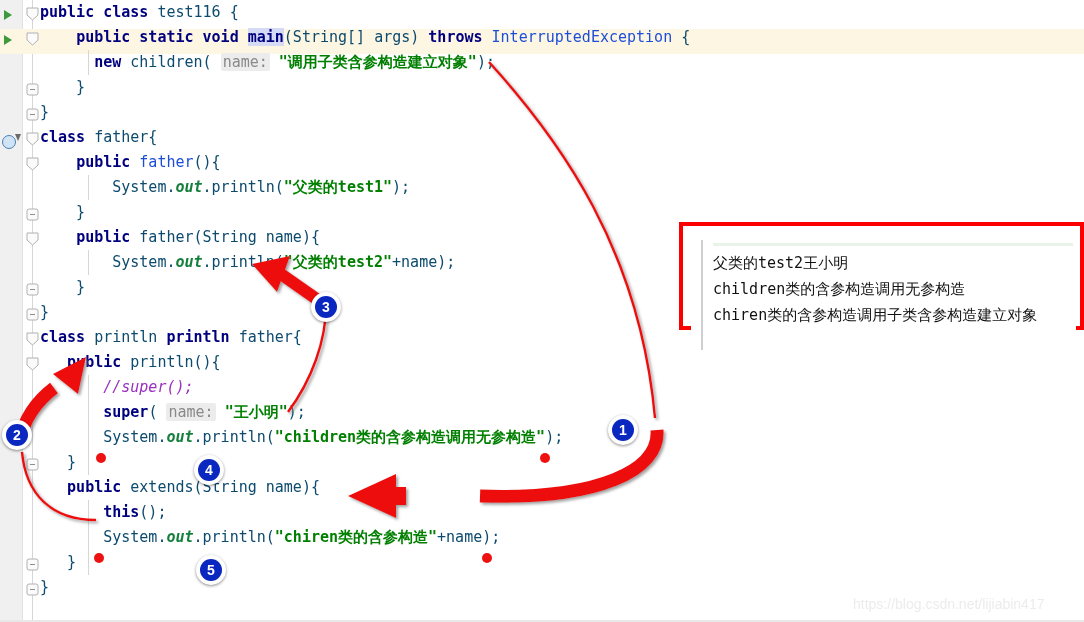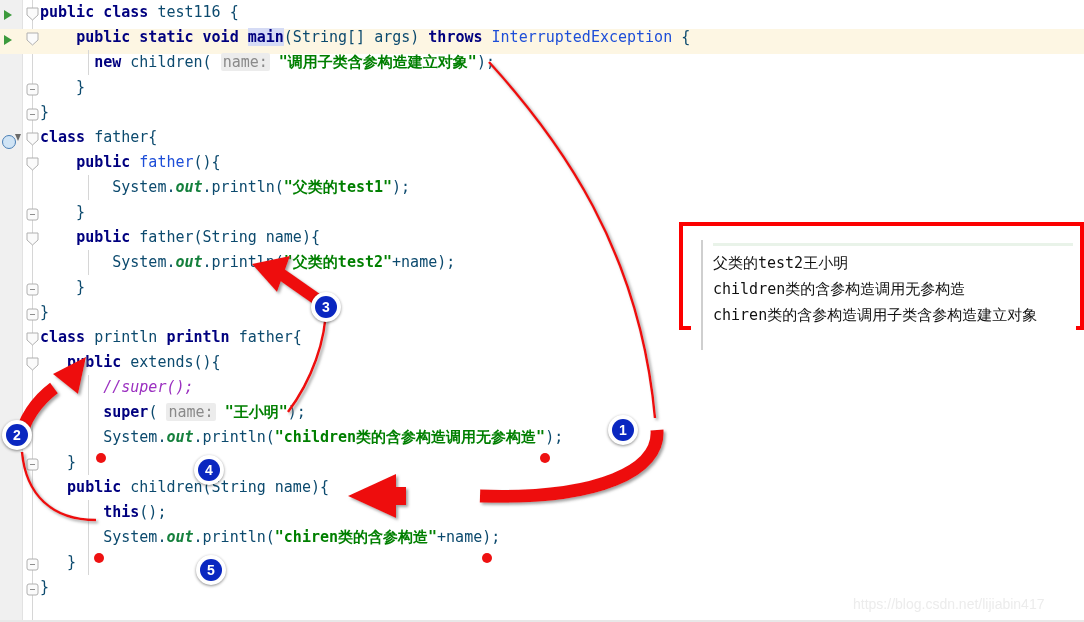--- a/index.html
+++ b/index.html
@@ -119,26 +119,26 @@
       <div class="ln" style="top: 100px; left: 40px;"><span class="pl">}</span></div>
       <div class="ln" style="top: 125px; left: 40px;"><span class="kw">class</span><span class="pl"> father{</span></div>
       <div class="ln" style="top: 150px; left: 40px;"><span class="pl">    </span><span class="kw">public</span><span class="pl"> </span><span class="gray">father</span><span class="pl">(){</span></div>
       <div class="ln" style="top: 175px; left: 40px;"><span class="pl">        System.</span><span class="ital">out</span><span class="pl">.println(</span><span class="str">"父类的test1"</span><span class="pl">);</span></div>
       <div class="ln" style="top: 200px; left: 40px;"><span class="pl">    }</span></div>
       <div class="ln" style="top: 225px; left: 40px;"><span class="pl">    </span><span class="kw">public</span><span class="pl"> father(String name){</span></div>
       <div class="ln" style="top: 250px; left: 40px;"><span class="pl">        System.</span><span class="ital">out</span><span class="pl">.println(</span><span class="str">"父类的test2"</span><span class="pl">+name);</span></div>
       <div class="ln" style="top: 275px; left: 40px;"><span class="pl">    }</span></div>
       <div class="ln" style="top: 300px; left: 40px;"><span class="pl">}</span></div>
       <div class="ln" style="top: 325px; left: 40px;"><span class="kw">class</span><span class="pl"> println </span><span class="kw">println</span><span class="pl"> father{</span></div>
-      <div class="ln" style="top: 350px; left: 40px;"><span class="pl">   </span><span class="kw">public</span><span class="pl"> extends(){</span></div>
+      <div class="ln" style="top: 350px; left: 40px;"><span class="pl">   </span><span class="kw">public</span><span class="pl"> println(){</span></div>
       <div class="ln" style="top: 375px; left: 40px;"><span class="pl">       </span><span class="cmt">//super();</span></div>
       <div class="ln" style="top: 400px; left: 40px;"><span class="pl">       </span><span class="kw">super</span><span class="pl">( </span><span class="hint">name:</span><span class="pl"> </span><span class="str">"王小明"</span><span class="pl">);</span></div>
       <div class="ln" style="top: 425px; left: 40px;"><span class="pl">       System.</span><span class="ital">out</span><span class="pl">.println(</span><span class="str">"children类的含参构造调用无参构造"</span><span class="pl">);</span></div>
       <div class="ln" style="top: 450px; left: 40px;"><span class="pl">   }</span></div>
-      <div class="ln" style="top: 475px; left: 40px;"><span class="pl">   </span><span class="kw">public</span><span class="pl"> children(String name){</span></div>
+      <div class="ln" style="top: 475px; left: 40px;"><span class="pl">   </span><span class="kw">public</span><span class="pl"> extends(String name){</span></div>
       <div class="ln" style="top: 500px; left: 40px;"><span class="pl">       </span><span class="kw">this</span><span class="pl">();</span></div>
       <div class="ln" style="top: 525px; left: 40px;"><span class="pl">       System.</span><span class="ital">out</span><span class="pl">.println(</span><span class="str">"chiren类的含参构造"</span><span class="pl">+name);</span></div>
       <div class="ln" style="top: 550px; left: 40px;"><span class="pl">   }</span></div>
       <div class="ln" style="top: 575px; left: 40px;"><span class="pl">}</span></div>
     </div>
 
   <svg class="anno" aria-hidden="true">
     <defs>
       <filter id="sh" x="-30%" y="-30%" width="170%" height="170%">
         <feDropShadow dx="2" dy="2" stdDeviation="1.4" flood-color="#808080" flood-opacity="0.75"></feDropShadow>

